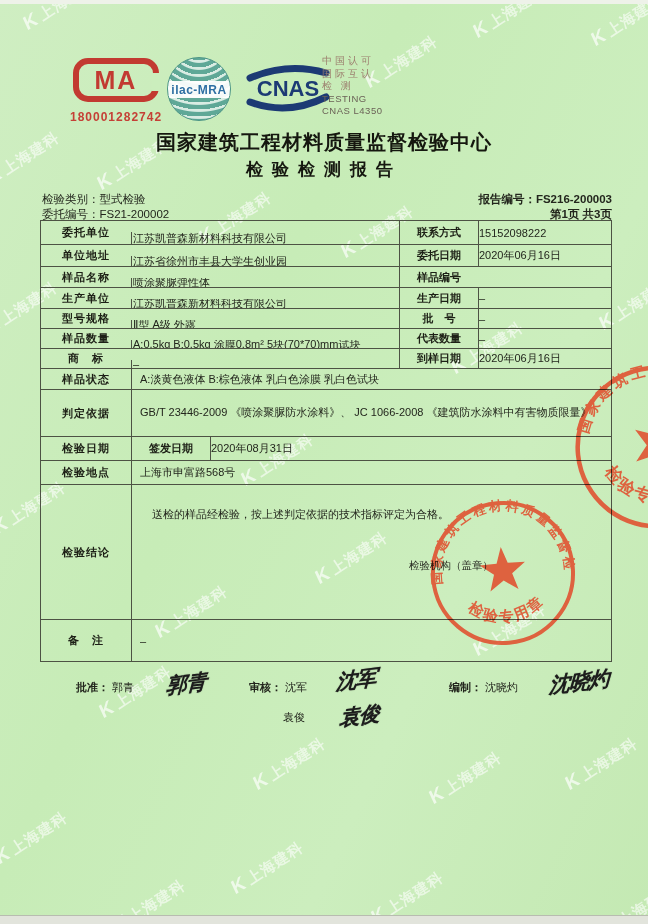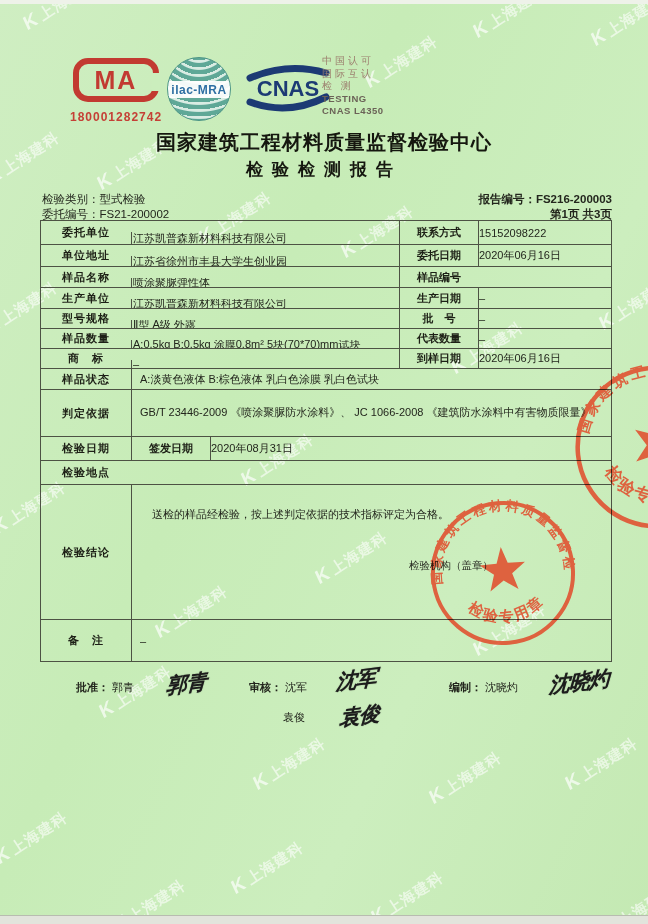--- a/index.html
+++ b/index.html
@@ -30,21 +30,21 @@
            font-size:12px;font-weight:bold;color:#c54036;letter-spacing:1px;}
   .ilac{position:absolute;left:167px;top:57px;width:64px;height:64px;border-radius:50%;
         border:1px solid #4c9486;overflow:hidden;
         background:repeating-radial-gradient(circle at 50% -30%,#d9ece3 0 2px,#5fa897 3px 7px);}
   .ilac-band{position:absolute;left:-2px;right:-2px;top:23px;height:17px;background:rgba(255,255,255,.93);
         display:flex;align-items:center;justify-content:center;text-align:right;}
   .ilac-band span{font-size:12px;font-weight:bold;color:#2e6fa3;letter-spacing:.5px;}
   .cnas{position:absolute;left:245px;top:62px;width:86px;height:52px;}
   .accred{position:absolute;left:322px;top:55px;line-height:12.5px;font-size:10px;}
   .accred .zh{color:#9c7f6e;letter-spacing:3px;}
-  .accred .en{color:#6b6257;letter-spacing:.5px;font-weight:bold;font-size:9.5px;}
+  .accred .en{color:#6b6257;letter-spacing:.5px;font-weight:normal;font-size:9.5px;}
 
   
   .title1{position:absolute;left:0;top:129px;width:100%;text-align:center;
           font-size:20px;font-weight:900;letter-spacing:1px;color:#15170f;}
   .title2{position:absolute;left:0;top:158px;width:100%;text-align:center;
           font-size:17px;font-weight:900;letter-spacing:9px;color:#15170f;}
 
   
   .meta-l{position:absolute;left:42px;top:192px;font-size:11.5px;font-weight:normal;line-height:15px;}
   .meta-r{position:absolute;right:36px;top:192px;font-size:11.5px;font-weight:bold;text-align:right;line-height:15px;}
@@ -204,20 +204,21 @@
         <div class="c lab">判定依据</div>
         <div class="c vspan wrap">GB/T 23446-2009 《喷涂聚脲防水涂料》、 JC 1066-2008 《建筑防水涂料中有害物质限量》</div>
       </div>
       <div class="tr" style="height:24px">
         <div class="c lab">检验日期</div>
         <div class="c lab2">签发日期</div>
         <div class="c val2">2020年08月31日</div>
       </div>
       <div class="tr" style="height:24px">
         <div class="c lab">检验地点</div>
+        <div class="c vspan">上海市申富路568号</div>
       </div>
       <div class="tr" style="height:135px">
         <div class="c lab">检验结论</div>
         <div class="c vspan concl">
           <span class="concl-text">送检的样品经检验，按上述判定依据的技术指标评定为合格。</span>
           <span class="concl-caption">检验机构（盖章）</span>
         </div>
       </div>
       <div class="tr" style="height:42px">
         <div class="c lab">备　注</div>

